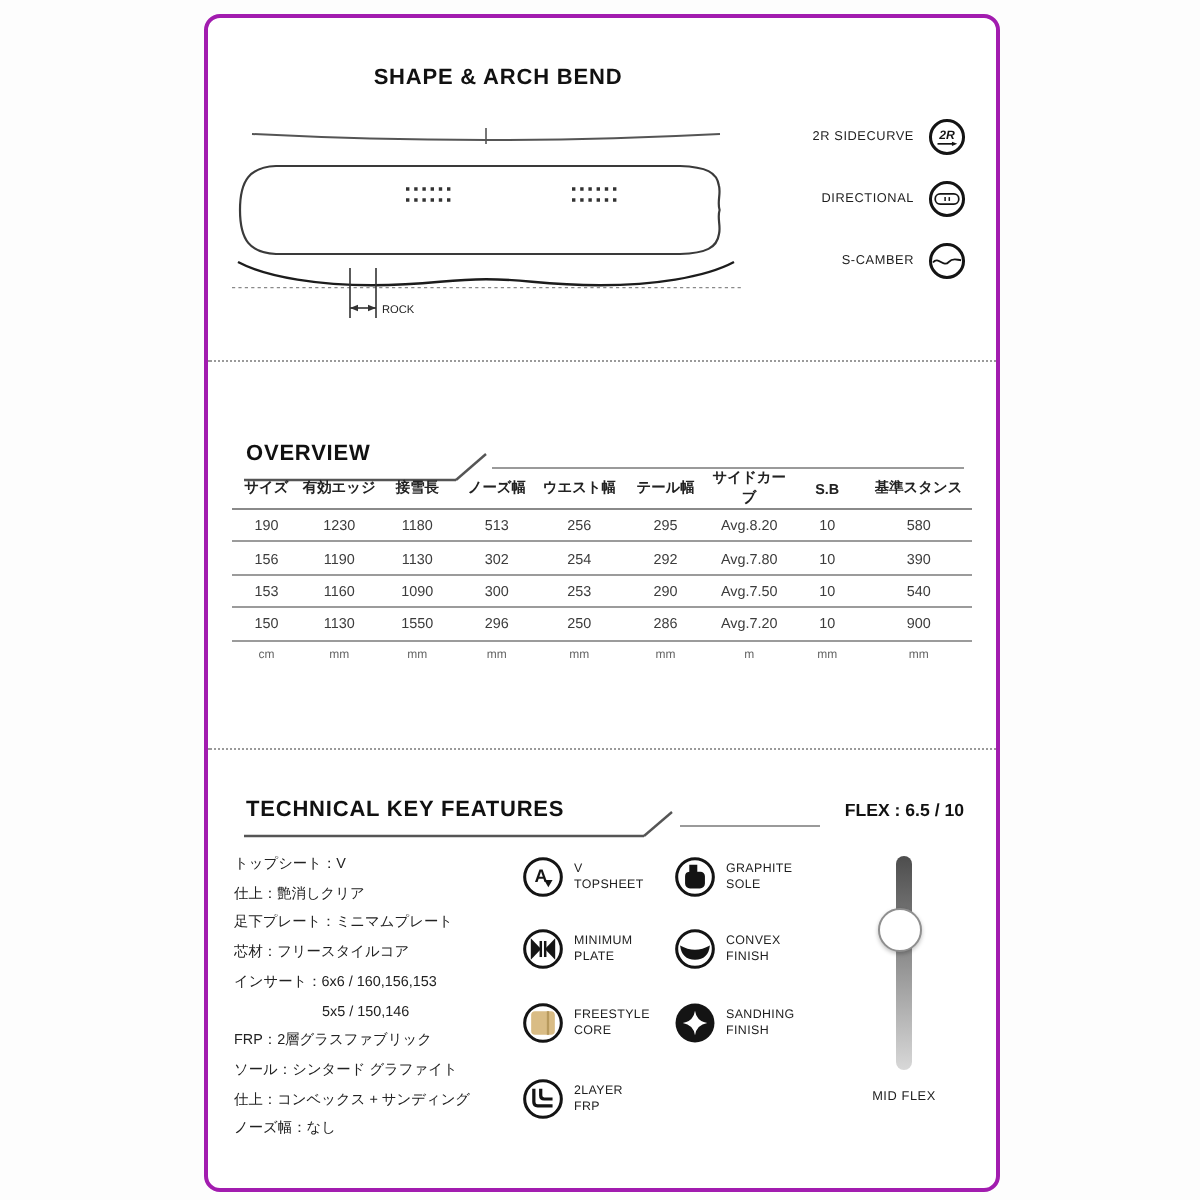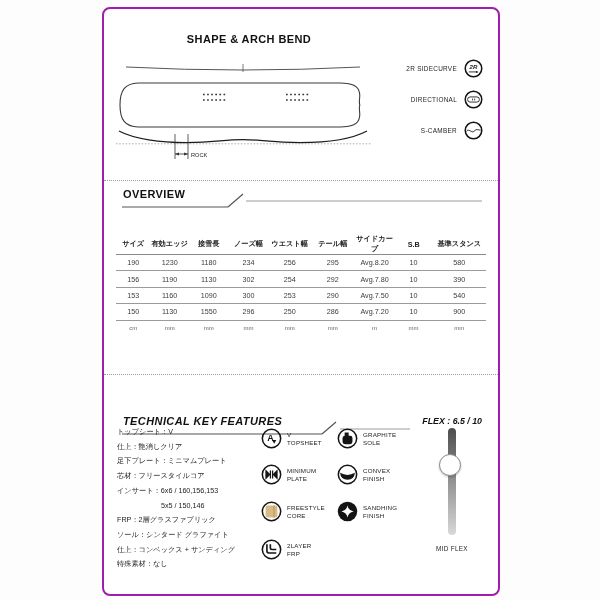--- a/index.html
+++ b/index.html
@@ -95,21 +95,21 @@
   <div class="badge-row" style="top:111px;">
     <span class="badge-label">S-CAMBER</span>
     <svg class="icon" width="19" height="19" viewBox="0 0 20 20">
       <circle cx="10" cy="10" r="8.7" fill="none" stroke="#141414" stroke-width="1.6"></circle>
       <path d="M2.6,10.8 C5.5,7.2 8,13.8 11,10.4 C13.2,8 15.6,9.6 17.4,9.6" fill="none" stroke="#141414" stroke-width="1"></path>
     </svg>
   </div>
 
   <div class="divider" style="top:171px;"></div>
 
-  <div class="hdr" style="top:179px;">
+  <div class="hdr" style="top:212px;">
     <span class="t sec-title" style="position:absolute;">OVERVIEW</span>
     <svg viewBox="0 0 360 22" preserveAspectRatio="none">
       <line x1="0" y1="19" x2="106" y2="19" stroke="#555" stroke-width="1.2"></line>
       <line x1="106" y1="19" x2="121" y2="6" stroke="#555" stroke-width="1.2"></line>
       <line x1="124" y1="13" x2="360" y2="13" stroke="#9a9a9a" stroke-width="1"></line>
     </svg>
   </div>
 
   <table class="spec">
     <colgroup>
@@ -132,21 +132,21 @@
       <th>ウエスト幅</th>
       <th>テール幅</th>
       <th>サイドカーブ</th>
       <th>S.B</th>
       <th>基準スタンス</th>
     </tr>
     <tr class="data">
       <td>190</td>
           <td>1230</td>
       <td>1180</td>
-          <td>234</td>
+          <td>513</td>
       <td>256</td>
           <td>295</td>
       <td>Avg.8.20</td>
           <td>10</td>
       <td>580</td>
     </tr>
     <tr class="data">
       <td>156</td>
           <td>1190</td>
       <td>1130</td>
@@ -188,41 +188,41 @@
           <td>mm</td>
       <td>m</td>
           <td>mm</td>
       <td>mm</td>
     </tr>
   </tbody>
     </table>
 
   <div class="divider" style="top:365px;"></div>
 
-  <div class="hdr" style="top:406px;font-style:italic;">
+  <div class="hdr" style="top:390px;">
     <span class="t sec-title" style="position:absolute;">TECHNICAL KEY FEATURES</span>
     <svg viewBox="0 0 360 22" preserveAspectRatio="none">
       <line x1="0" y1="19" x2="200" y2="19" stroke="#555" stroke-width="1.2"></line>
       <line x1="200" y1="19" x2="214" y2="7" stroke="#555" stroke-width="1.2"></line>
       <line x1="218" y1="14" x2="288" y2="14" stroke="#9a9a9a" stroke-width="1"></line>
     </svg>
     <span class="flex-label">FLEX : 6.5 / 10</span>
   </div>
 
   <div class="specs">
     <div>トップシート：V</div>
     <div>仕上：艶消しクリア</div>
     <div>足下プレート：ミニマムプレート</div>
     <div>芯材：フリースタイルコア</div>
     <div>インサート：6x6 / 160,156,153</div>
     <div class="indent">5x5 / 150,146</div>
     <div>FRP：2層グラスファブリック</div>
     <div>ソール：シンタード グラファイト</div>
     <div>仕上：コンベックス + サンディング</div>
-    <div>特殊素材：なし</div>
+    <div>ノーズ幅：なし</div>
   </div>
 
   <div class="feat" style="left:157px;top:419px;">
     <svg class="icon" width="21" height="21" viewBox="0 0 22 22">
       <circle cx="11" cy="11" r="9.6" fill="none" stroke="#141414" stroke-width="1.6"></circle>
       <text x="10" y="13.6" font-size="9.5" font-weight="bold" text-anchor="middle" fill="#141414">A</text>
       <polygon points="11.6,12.6 16,12.6 13.8,16.4" fill="#141414"></polygon>
     </svg>
     <span class="lbl"><span>V</span><br>
       <span>TOPSHEET</span></span>

